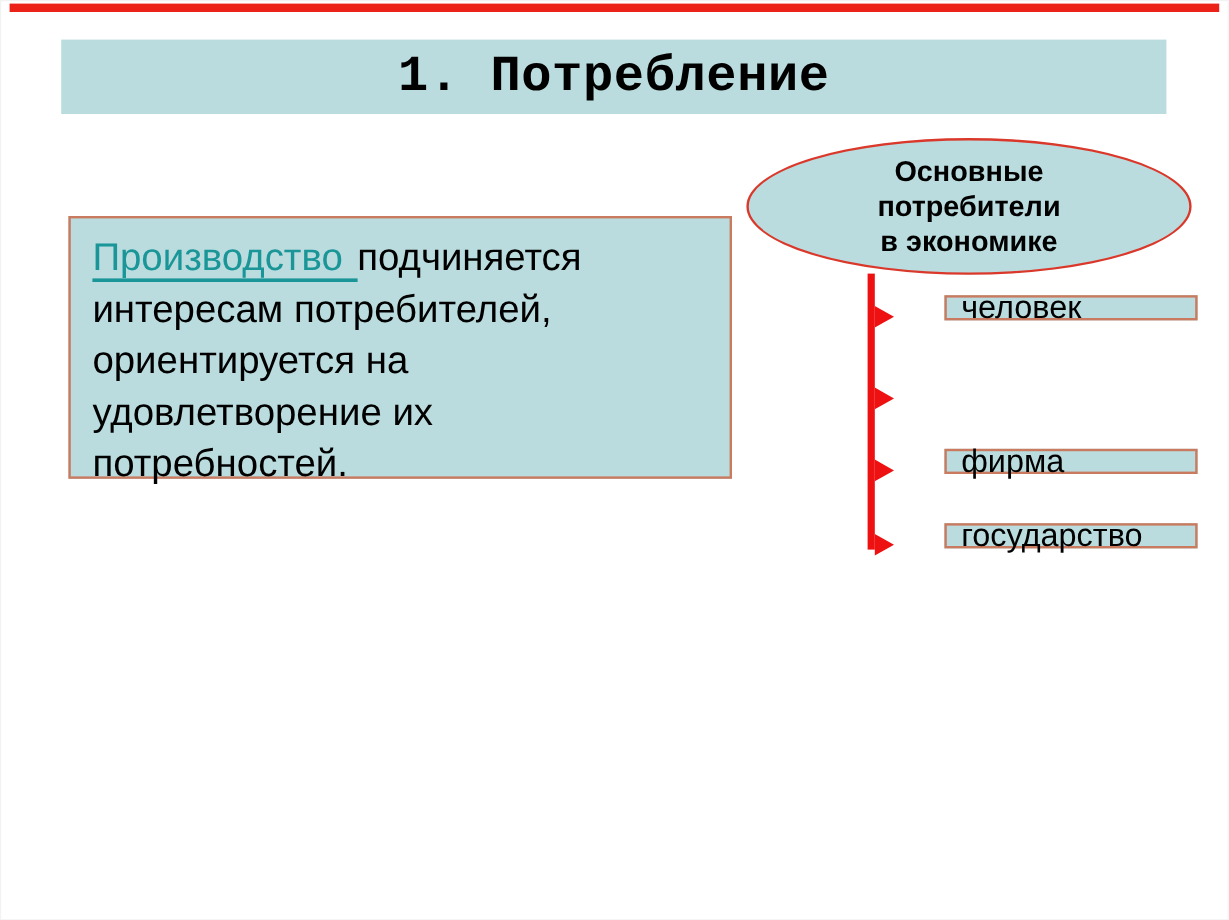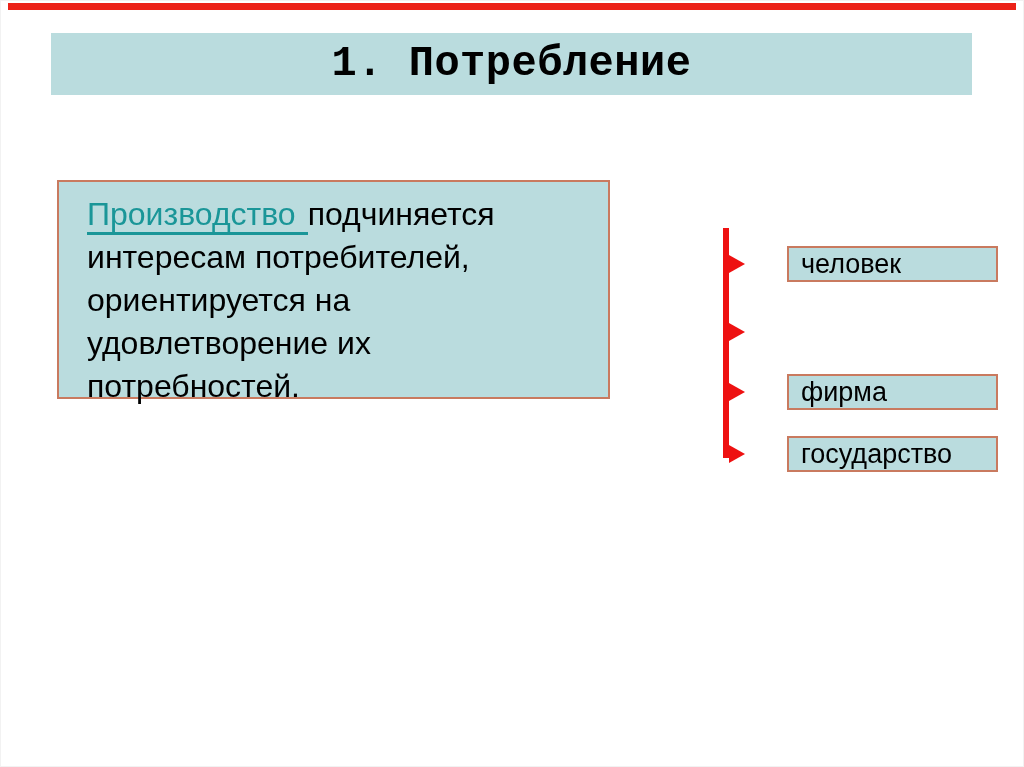--- a/index.html
+++ b/index.html
@@ -26,21 +26,21 @@
     font-size:42px; font-weight:bold; color:#000000;
     letter-spacing:0.5px;
     font-family:Liberation Mono, monospace;
   }
   .def-box {
     position:absolute; left:57px; top:180px;
     width:553px; height:219px;
     box-sizing:border-box;
     background:#badcde;
     border:2px solid #c97a5f;
-    padding:11px 28px;
+    padding:11px 18px;
     font-size:32px; line-height:43px; color:#000000;
   }
   .def-term {
     color:#1a9698;
     border-bottom:3px solid #1a9698;
     padding-right:12px;
   }
   .def-rest { white-space:pre-line; }
   .ellipse {
     position:absolute; left:622px; top:115px;
@@ -65,21 +65,21 @@
   }
   .branch .head {
     position:absolute; right:-16px; top:-6px;
     width:0; height:0;
     border-top:9px solid transparent;
     border-bottom:9px solid transparent;
     border-left:16px solid #ee1111;
   }
   .cbox {
     position:absolute; left:787px;
-    width:211px; height:36px;
+    width:211px; height:21px;
     box-sizing:border-box;
     background:#badcde;
     border:2px solid #c97a5f;
     display:flex; align-items:center;
     padding-left:12px;
     font-size:27px; color:#000000;
   } .x1 { top:246px; } .x2 { top:314px; } .x3 { top:374px; } .x4 { top:436px; }
 </style>
 </head>
 <body>
@@ -93,20 +93,25 @@
   </div>
 
   <div class="def-box">
     <span class="def-term">Производство</span><span class="def-rest">подчиняется
 интересам потребителей,
 ориентируется на
 удовлетворение их
 потребностей.</span>
   </div>
 
+  <div class="ellipse">
+    <span>Основные
+потребители
+в экономике</span>
+  </div>
 
   <div class="vline"></div>
 
   <div class="branch x1" style="top:261px;">
     <span class="head"></span>
   </div>
   <div class="branch x2" style="top:329px;">
     <span class="head"></span>
   </div>
   <div class="branch x3" style="top:389px;">

